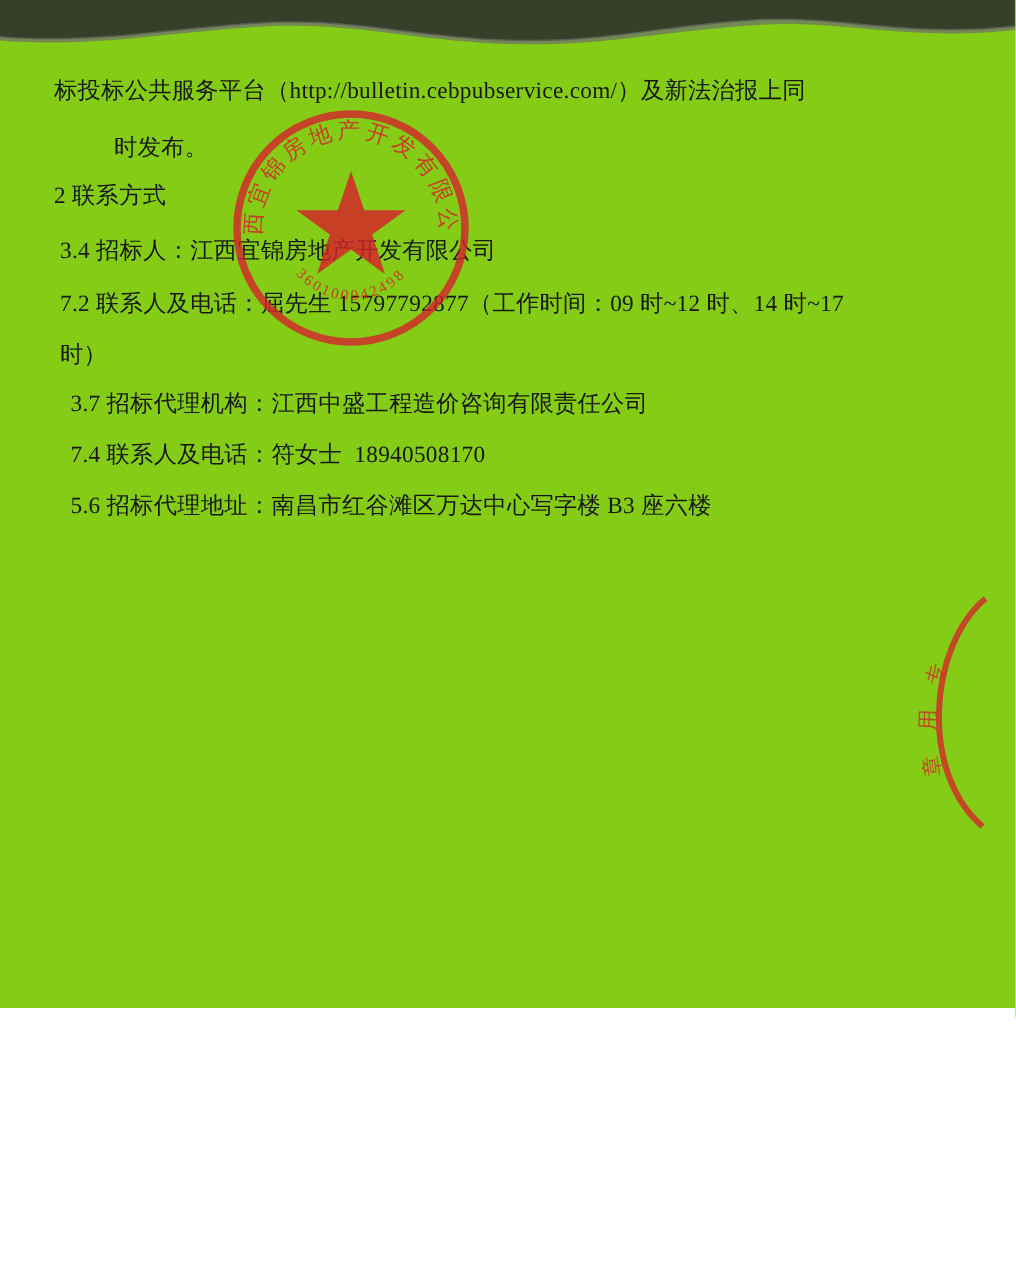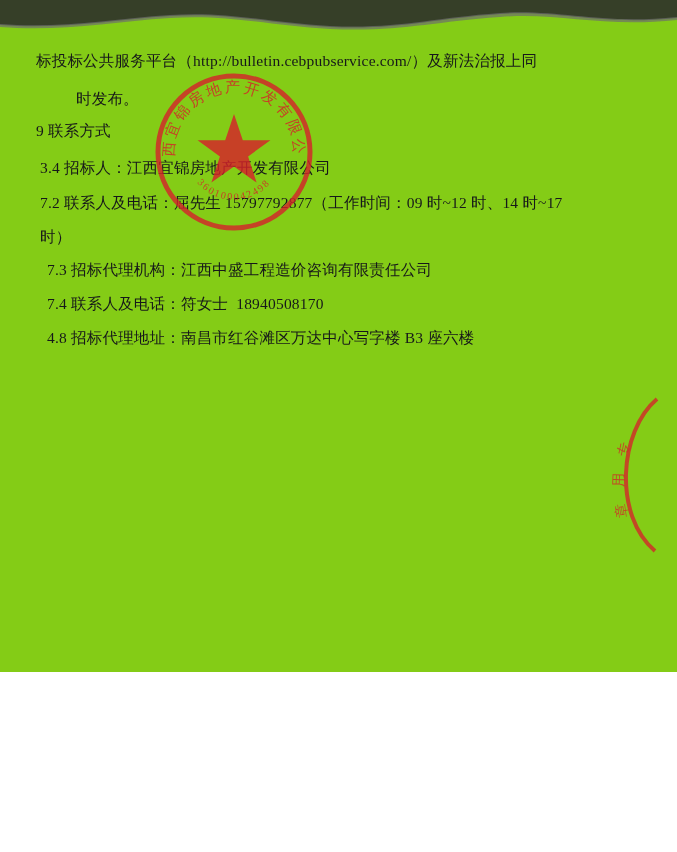--- a/index.html
+++ b/index.html
@@ -93,27 +93,27 @@
   <div class="scan-top-edge">
     <svg width="677" height="34" viewBox="0 0 677 34" xmlns="http://www.w3.org/2000/svg">
       <path d="M0,0 H677 V18 C600,26 560,10 500,14 C430,19 400,30 330,27 C270,24 230,12 170,16 C110,20 60,30 0,25 Z" fill="#2b2b2b" opacity="0.88"></path>
       <path d="M0,24 C60,29 110,19 170,15 C230,11 270,23 330,26 C400,29 430,18 500,13 C560,9 600,25 677,17 L677,20 C600,28 560,12 500,17 C430,22 400,32 330,29 C270,26 230,14 170,18 C110,22 60,32 0,27 Z" fill="#6e6e6e" opacity="0.7"></path>
     </svg>
   </div>
 
   <div class="doc-body">
     <div class="line l-1"><span>标投标公共服务平台（http://bulletin.cebpubservice.com/）及新法治报上同</span></div>
     <div class="line l-2"><span>时发布。</span></div>
-    <div class="line l-3"><span>9 联系方式</span></div>
+    <div class="line l-3"><span>2 联系方式</span></div>
     <div class="line l-4"><span>3.4 招标人：江西宜锦房地产开发有限公司</span></div>
     <div class="line l-5"><span>7.2 联系人及电话：屈先生 15797792877（工作时间：09 时~12 时、14 时~17</span></div>
     <div class="line l-6"><span>时）</span></div>
-    <div class="line l-7"><span>7.3 招标代理机构：江西中盛工程造价咨询有限责任公司</span></div>
+    <div class="line l-7"><span>3.7 招标代理机构：江西中盛工程造价咨询有限责任公司</span></div>
     <div class="line l-8"><span>7.4 联系人及电话：符女士  18940508170</span></div>
-    <div class="line l-9"><span>4.8 招标代理地址：南昌市红谷滩区万达中心写字楼 B3 座六楼</span></div>
+    <div class="line l-9"><span>5.6 招标代理地址：南昌市红谷滩区万达中心写字楼 B3 座六楼</span></div>
   </div>
 
   <div class="seal">
     <svg width="164" height="164" viewBox="0 0 164 164" xmlns="http://www.w3.org/2000/svg">
       <defs>
         <path id="sealArcTop" d="M 22,82 A 60,60 0 0 1 142,82"></path>
         <path id="sealArcBottom" d="M 34,82 A 48,48 0 0 0 130,82"></path>
       </defs>
       <circle cx="82" cy="82" r="76" fill="none" stroke="#d6202a" stroke-width="5" opacity="0.92"></circle>
       <g fill="#d6202a" opacity="0.95">

